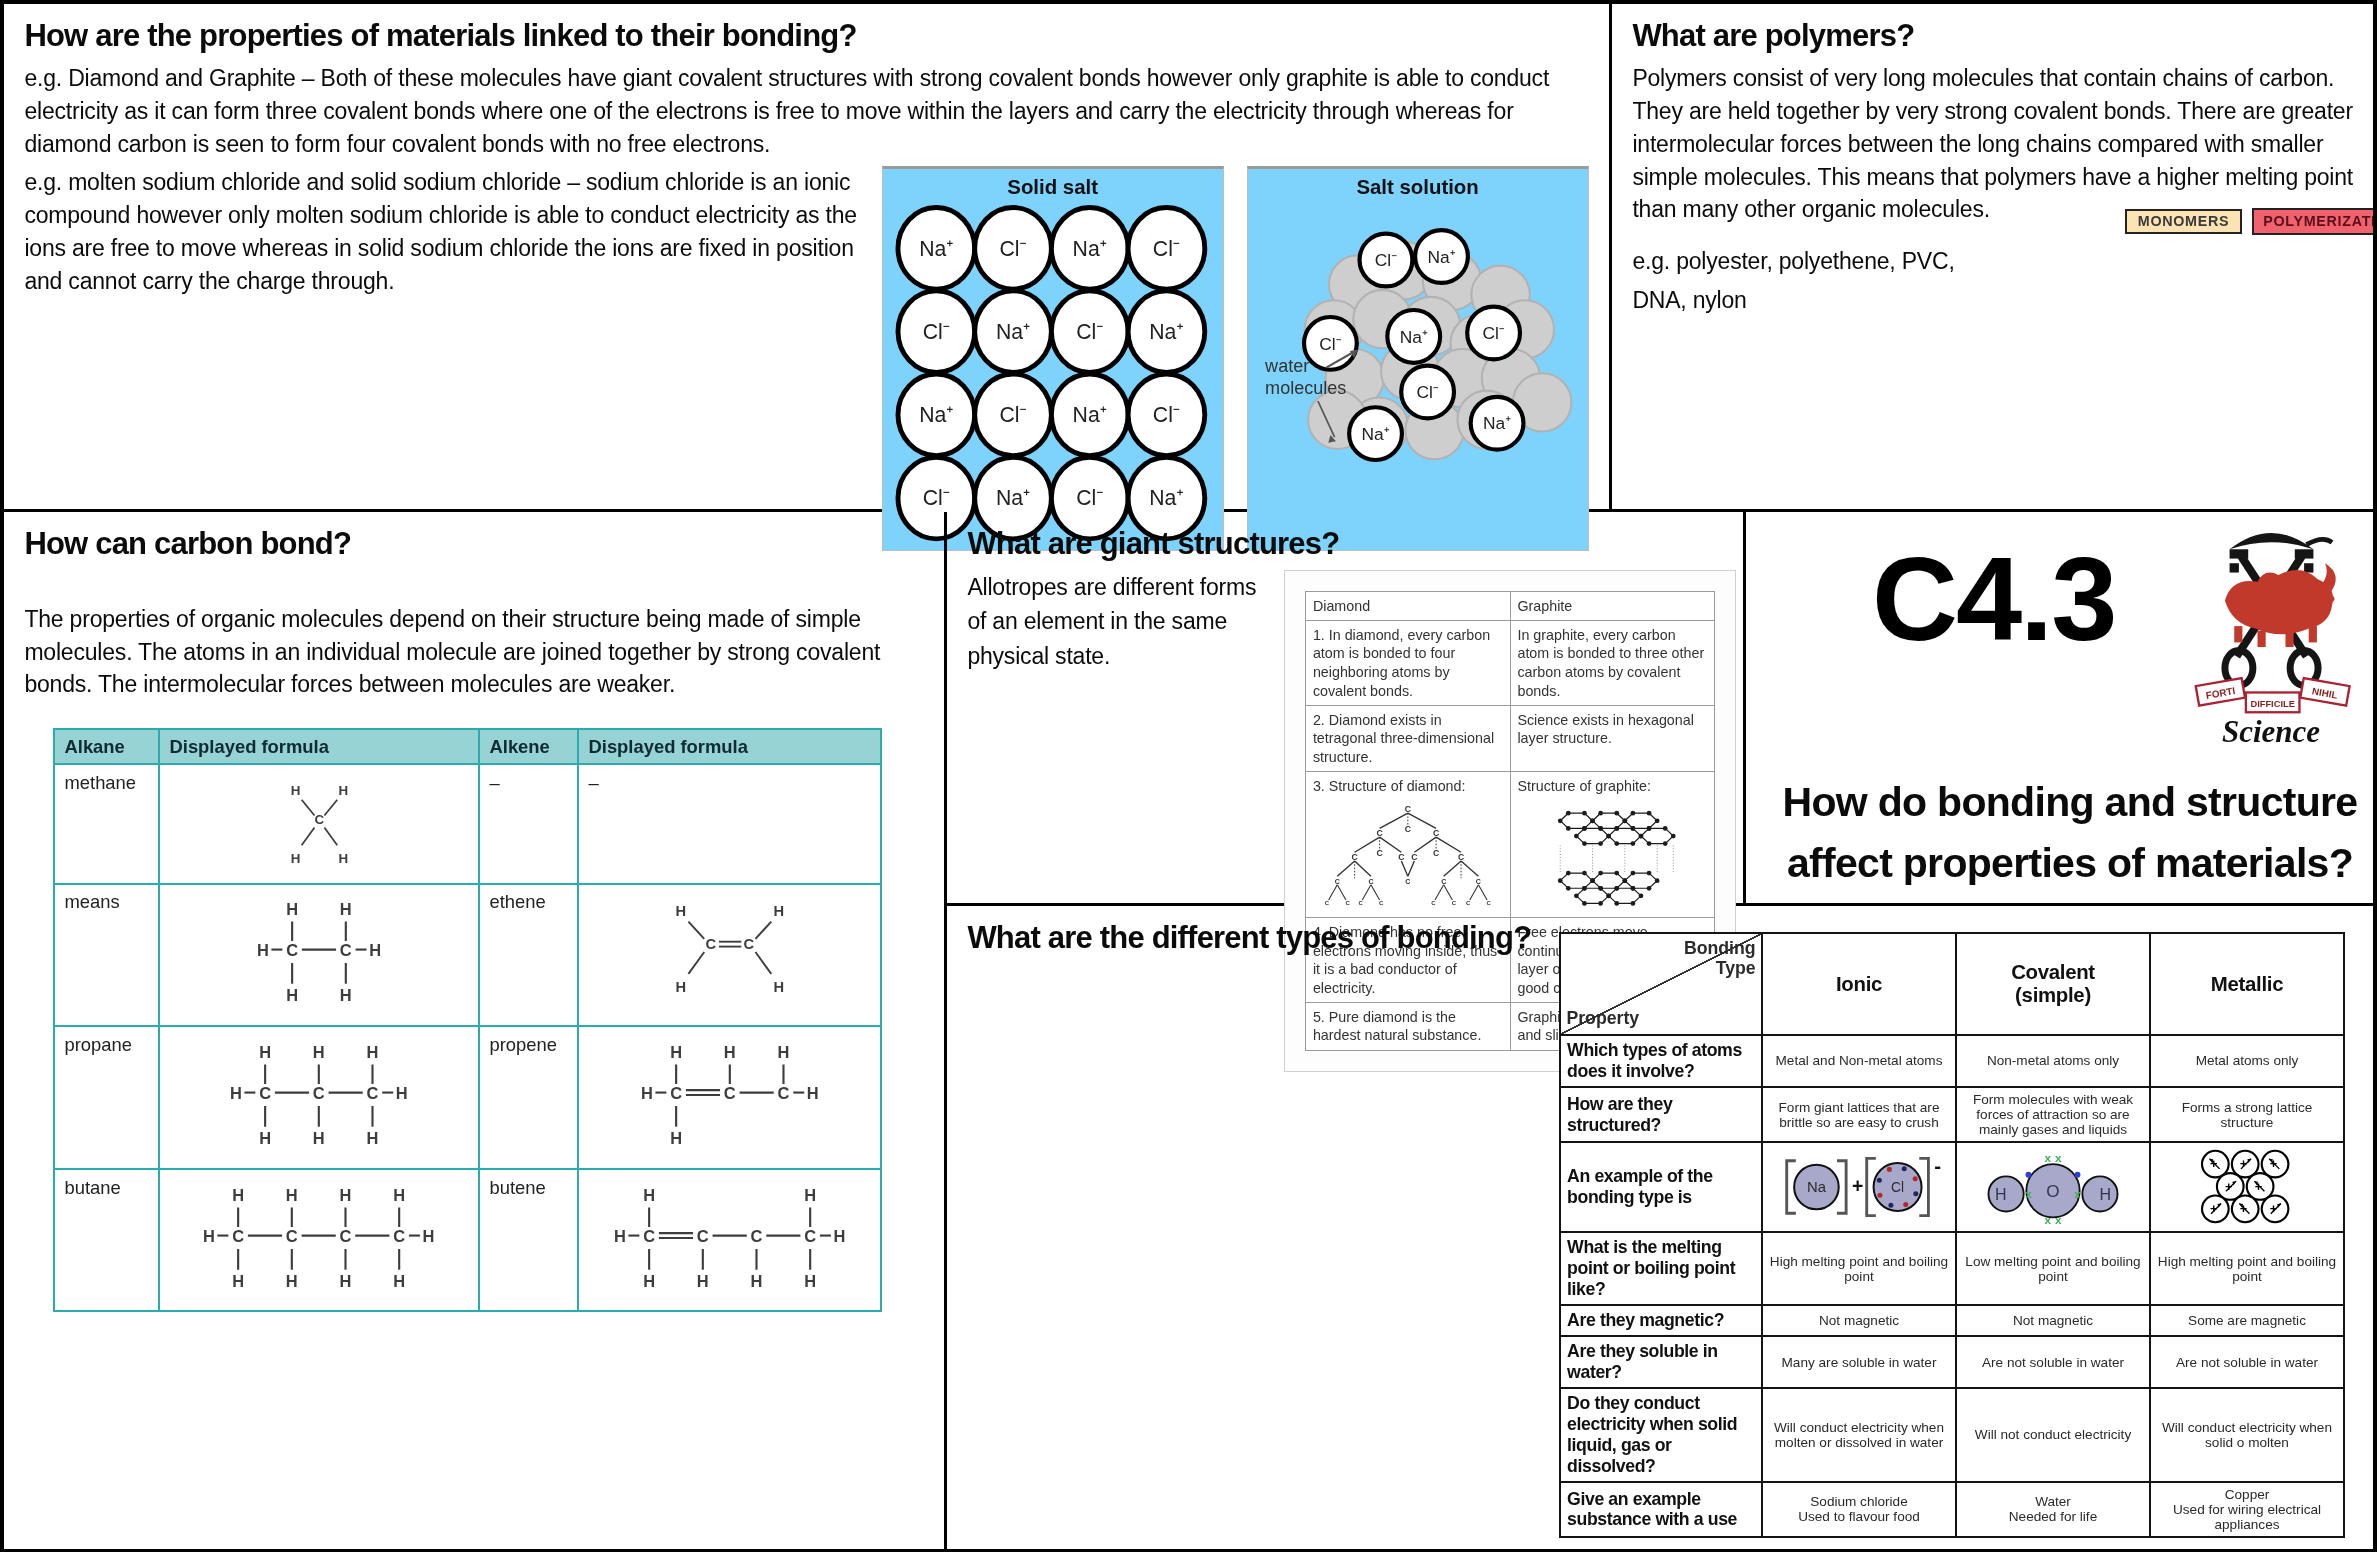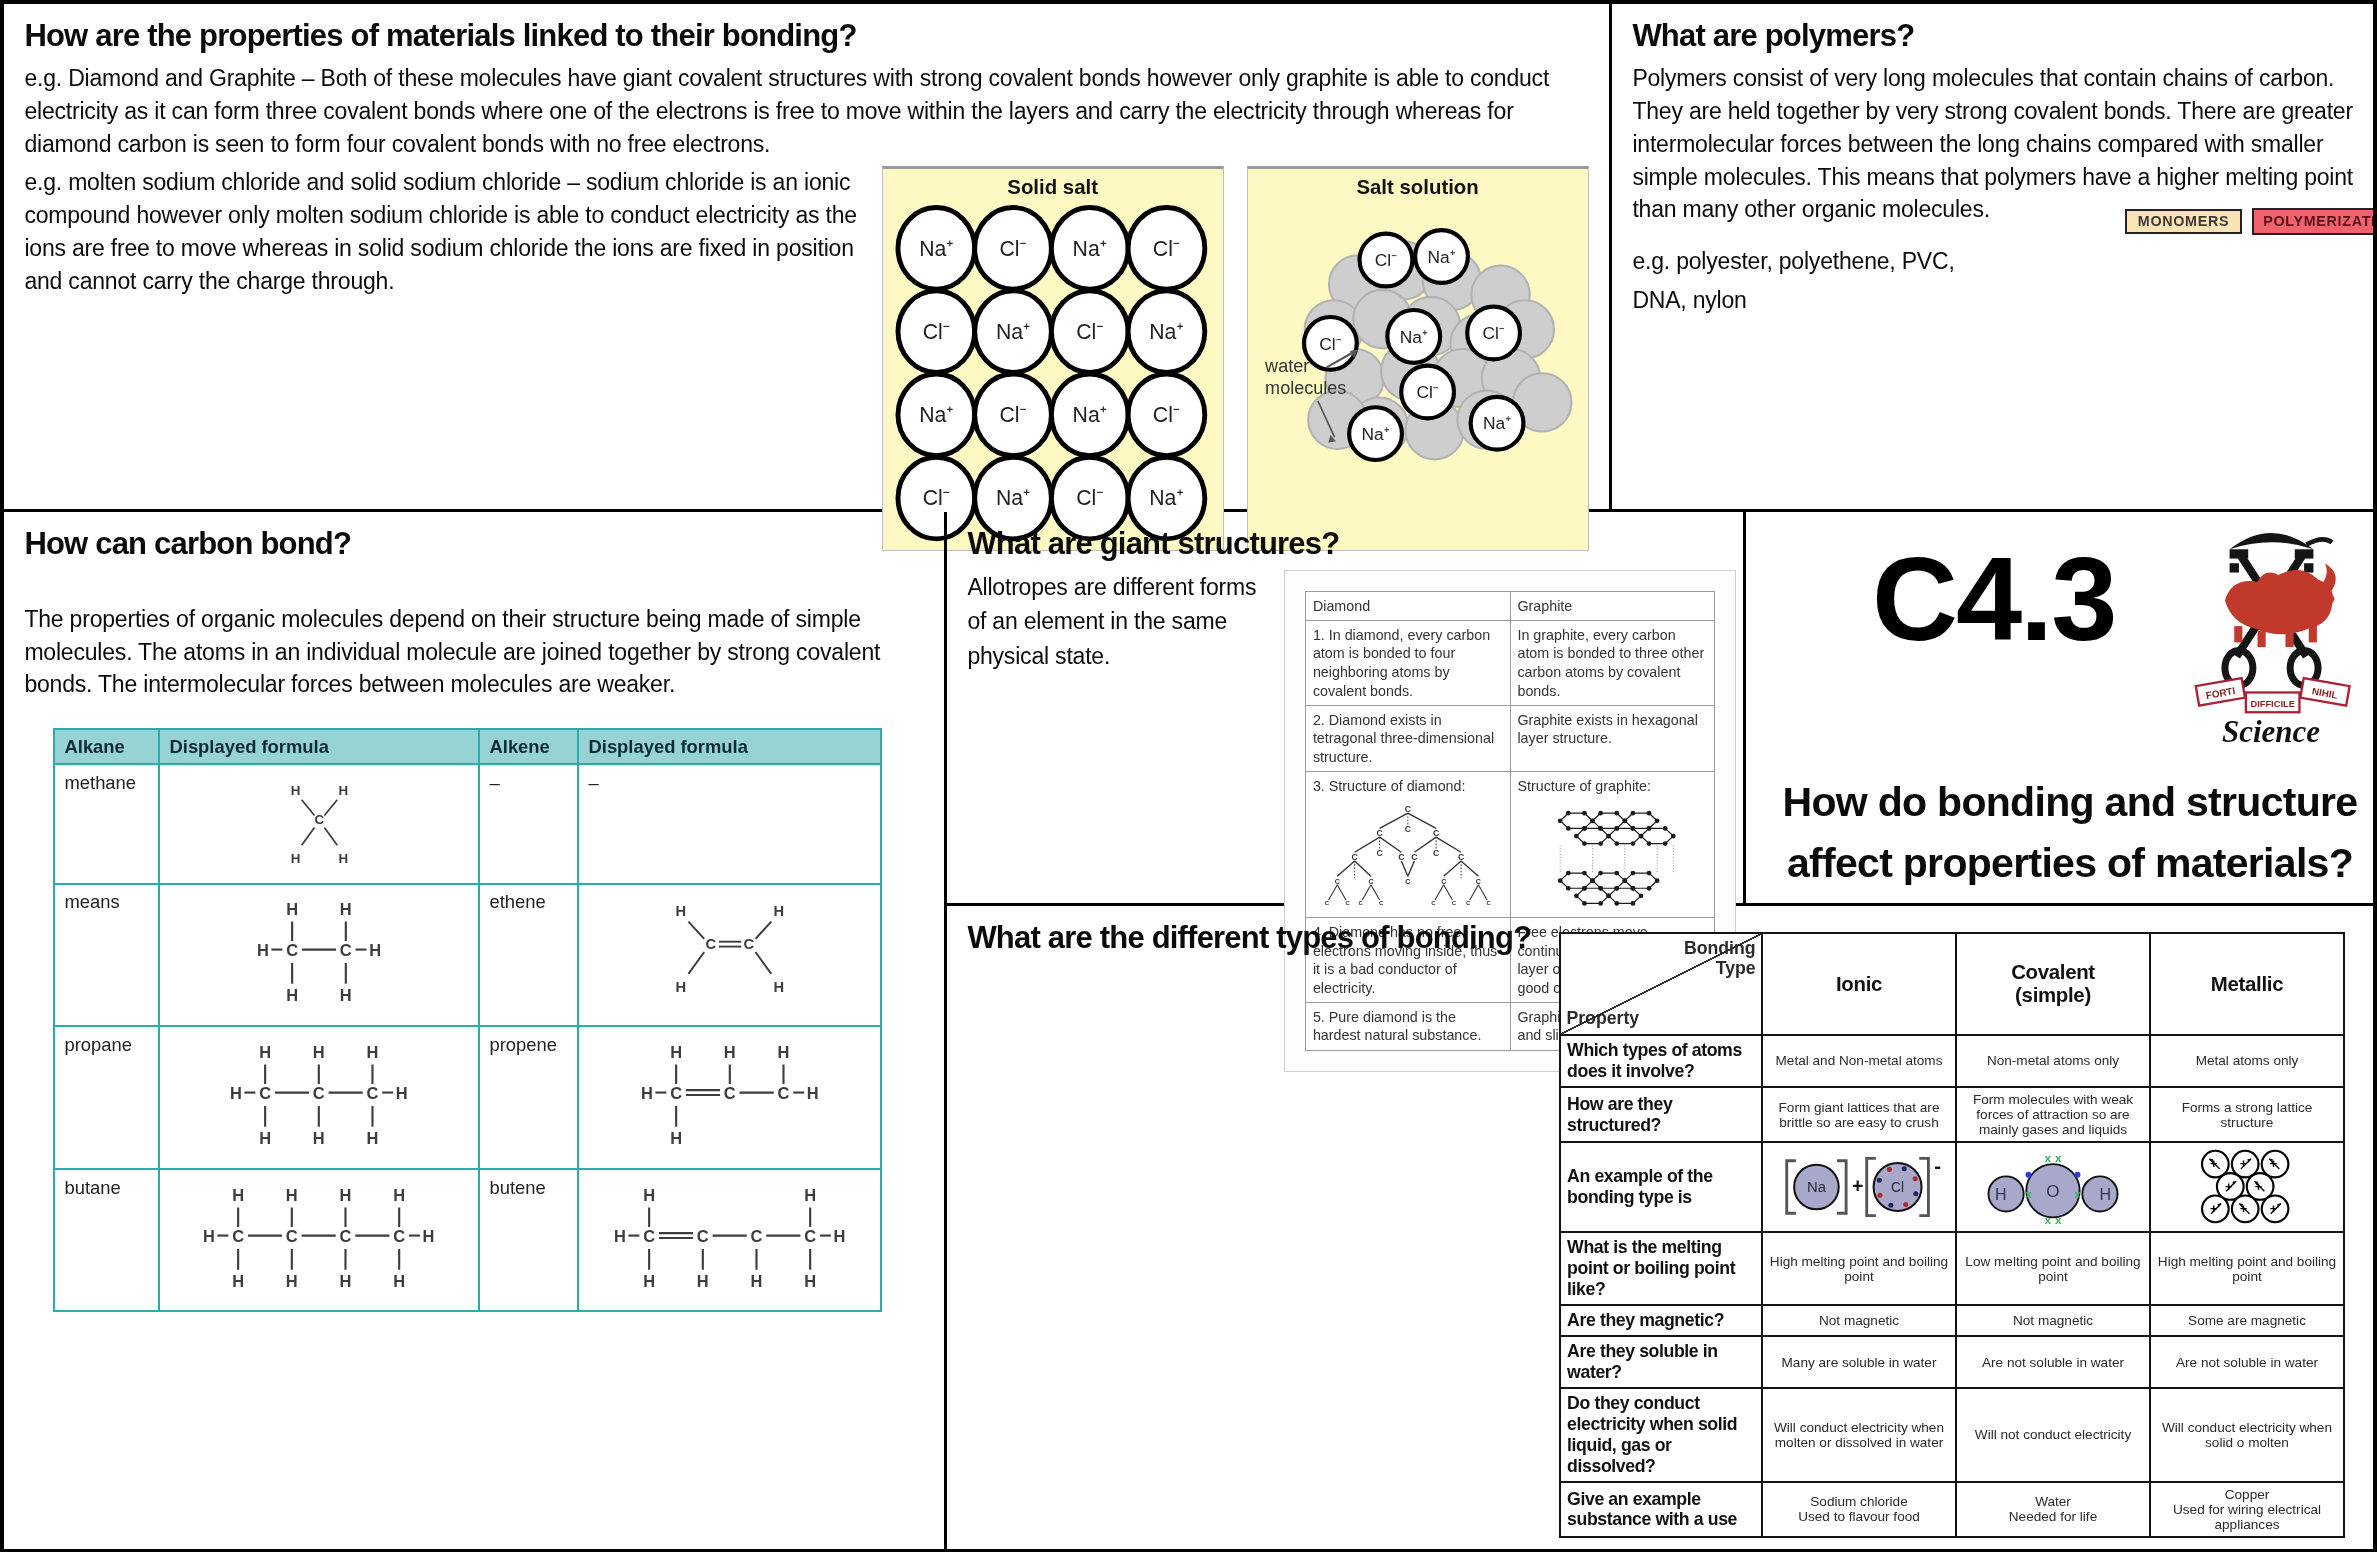--- a/index.html
+++ b/index.html
@@ -11,21 +11,21 @@
   .sec-carbon{left:0;top:508px;width:943px;height:1040px;border-right:3.4px solid #000;}
   .sec-giant{left:943px;top:508px;width:796px;height:394px;border-bottom:3.4px solid #000;padding-right:6.8px;}
   .sec-titlebox{left:1739px;top:508px;width:634px;height:394px;border-left:3.4px solid #000;border-bottom:3.4px solid #000;}
   .sec-bonding{left:943px;top:902px;width:1430px;height:646px;}
 
   .qhead{font-size:31px;font-weight:700;letter-spacing:-0.8px;margin:2.7px 0 8.2px 0;}
   .body-text{font-size:23px;line-height:1.43;letter-spacing:-0.2px;margin:5.4px 0;}
 
   
   .salt-figs{float:right;width:707px;display:flex;gap:23px;margin:0 0 6.8px 20.4px;}
-  .salt-box{flex:1;border:1.4px solid #bdbdbd;border-top:3.4px solid #9a9a9a;background:#fef9c3;padding:5.4px 6.8px 2.7px 6.8px;}
+  .salt-box{flex:1;border:1.4px solid #bdbdbd;border-top:3.4px solid #9a9a9a;background:#7dd3fc;padding:5.4px 6.8px 2.7px 6.8px;}
   .salt-title{text-align:center;font-weight:700;font-size:20.4px;margin:1.4px 0 2.7px 0;color:#111;}
   .salt-box svg{width:100%;height:auto;display:block;}
 
   
   .poly-diagram{position:absolute;right:27px;top:204px;width:231px;display:flex;align-items:center;gap:4.8px;}
   .tagbox{border:2px solid #222;background:#fbe3b4;font-weight:700;font-size:14.3px;letter-spacing:0.7px;padding:2.7px 11px;color:#3a3a3a;}
   .procbox{border:2px solid #222;background:#f2626e;font-weight:700;font-size:14.3px;letter-spacing:0.7px;padding:3.4px 9.5px;color:#58101b;}
   .vline{width:6.8px;height:16.3px;background:#e8505f;}
   .bigarrow{width:0;height:0;border-left:11.6px solid transparent;border-right:11.6px solid transparent;border-top:16.3px solid #e8505f;}
   .wm-caption{width:156px;height:4.8px;background:#dcdcdc;border-radius:2px;margin-top:4.1px;}
@@ -412,21 +412,21 @@
               <tr>
             <td>Diamond</td>
             <td>Graphite</td>
           </tr>
           <tr>
             <td>1. In diamond, every carbon atom is bonded to four neighboring atoms by covalent bonds.</td>
             <td>In graphite, every carbon atom is bonded to three other carbon atoms by covalent bonds.</td>
           </tr>
           <tr>
             <td>2. Diamond exists in tetragonal three-dimensional structure.</td>
-            <td>Graphite exists in hexagonal layer structure.</td>
+            <td>Science exists in hexagonal layer structure.</td>
           </tr>
           <tr>
             <td>
               <span>3. Structure of diamond:</span>
               <svg id="diamond-svg" viewBox="0 0 320 210" style="font-size:21px">
                     <line x1="160" y1="28" x2="108" y2="56" stroke="#333" stroke-width="2.5"></line>
                     <line x1="160" y1="28" x2="212" y2="56" stroke="#333" stroke-width="2.5"></line>
                     <line x1="108" y1="72" x2="62" y2="100" stroke="#333" stroke-width="2.5"></line>
                     <line x1="108" y1="72" x2="148" y2="100" stroke="#333" stroke-width="2.5"></line>
                     <line x1="212" y1="72" x2="172" y2="100" stroke="#333" stroke-width="2.5"></line>

